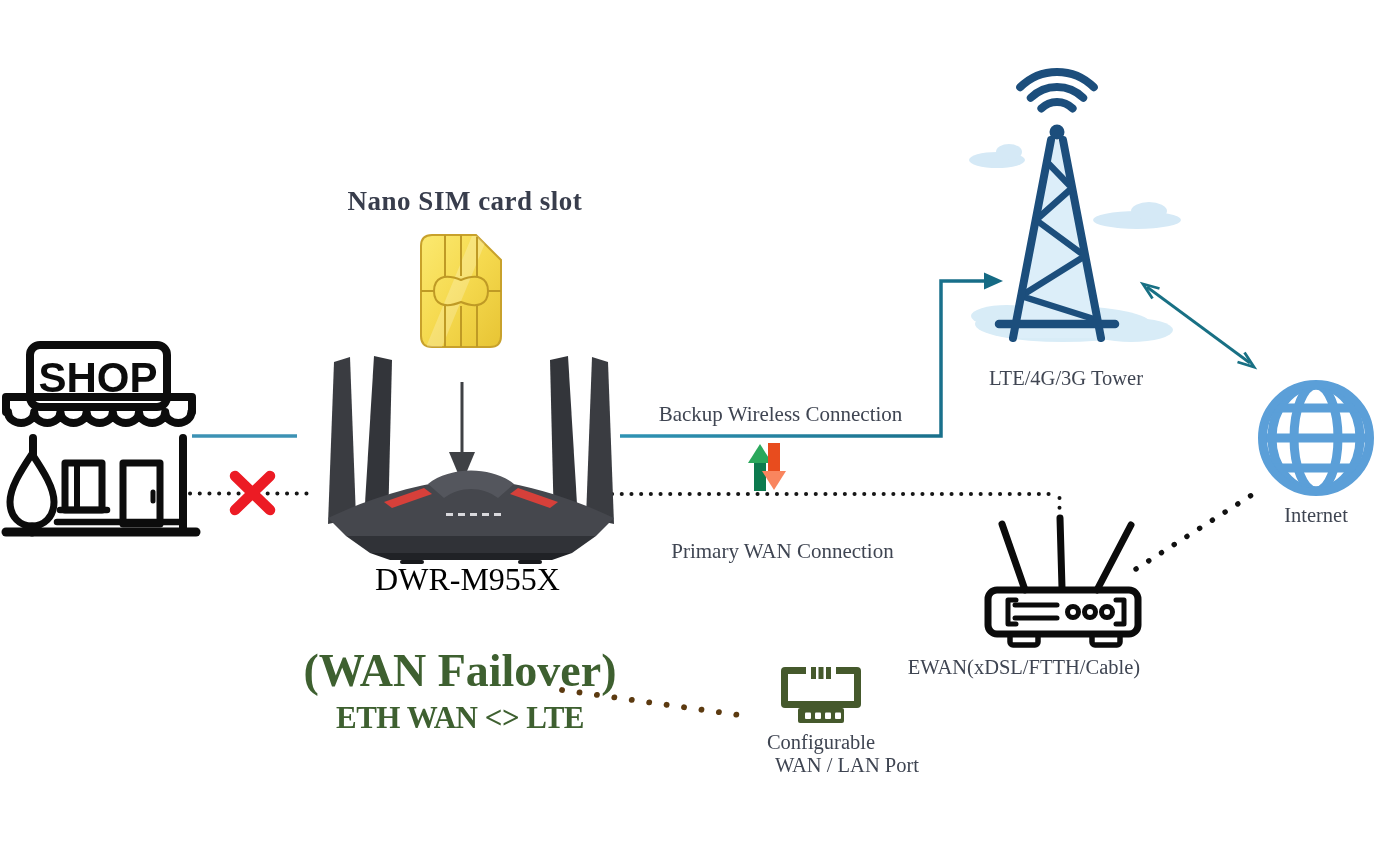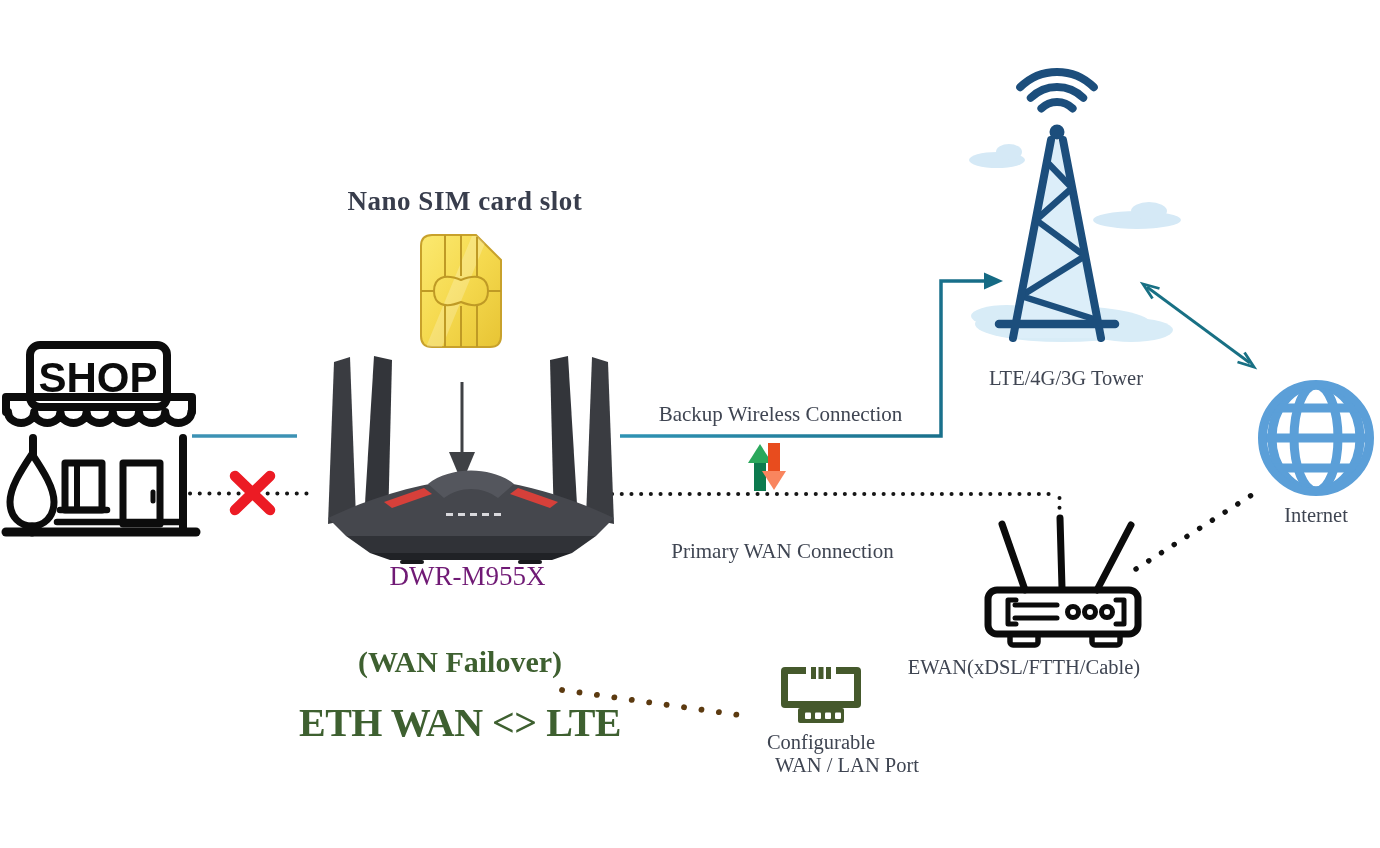--- a/index.html
+++ b/index.html
@@ -9,24 +9,24 @@
   }
   svg{position:absolute;overflow:visible;}
   #connections-svg{left:0;top:0;z-index:1;}
   .icon{z-index:2;}
   .label{
     position:absolute;z-index:3;text-align:center;
     color:#3f4552;font-size:21px;line-height:1.15;
     font-family:Liberation Serif, serif;white-space:nowrap;
   }
   .label.title{font-weight:700;font-size:27px;color:#383d4c;letter-spacing:.5px;}
-  .label.model{font-size:27px;color:#701a75;}
+  .label.model{font-size:32px;color:#000000;}
   .label.green{color:#3e6030;font-weight:700;}
-  .label.green.l1{font-size:30px;}
-  .label.green.l2{font-size:40px;letter-spacing:-.5px;}
+  .label.green.l1{font-size:46px;}
+  .label.green.l2{font-size:31px;letter-spacing:-.5px;}
   .label.small{font-size:20.5px;}
 </style>
 </head>
 <body>
 
 <div id="canvas">
 
   <svg id="connections-svg" width="1380" height="848" viewBox="0 0 1380 848">
     <defs>
       <linearGradient id="tealGrad" gradientUnits="userSpaceOnUse" x1="620" y1="0" x2="1000" y2="0">

